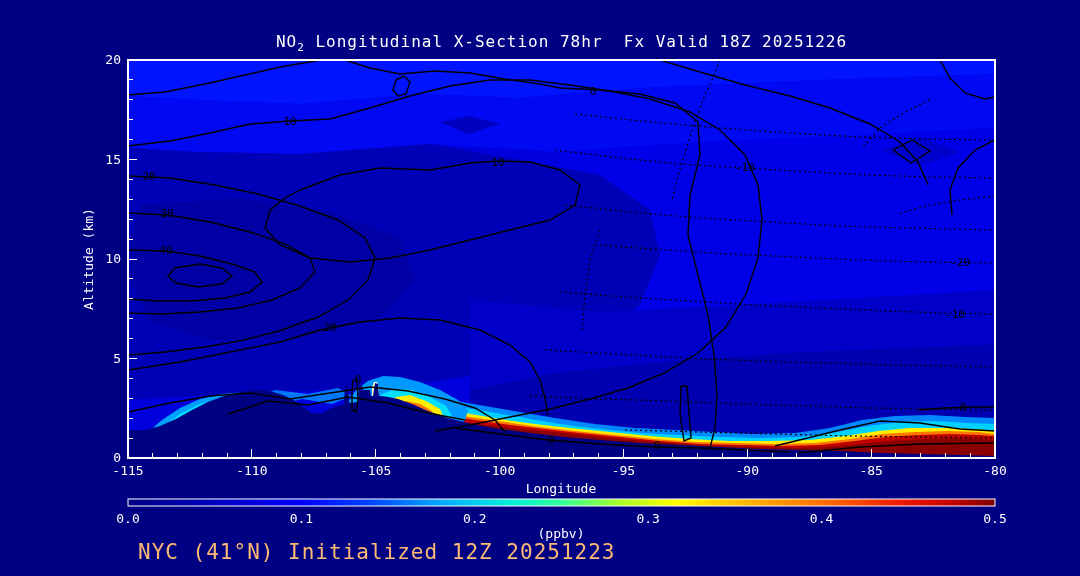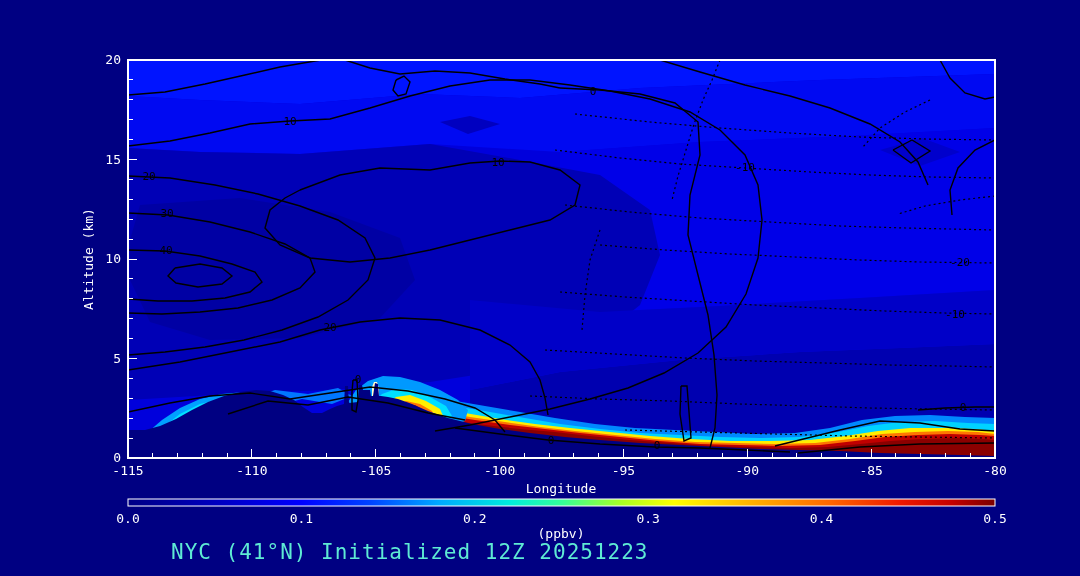--- a/index.html
+++ b/index.html
@@ -2,21 +2,21 @@
 <html><head>
 <meta charset="utf-8">
 <style>
   html,body{margin:0;padding:0;background:#000082;}
   .canvas{position:relative;width:1080px;height:576px;background:#000082;overflow:hidden;
           font-family:"DejaVu Sans Mono","Liberation Mono",monospace;}
   svg{position:absolute;left:0;top:0;}
   .title{position:absolute;left:128px;top:32px;width:867px;text-align:center;color:#ffffff;
          font-size:16px;letter-spacing:1px;white-space:pre;}
   .title sub{font-size:11px;}
-  .footer{position:absolute;left:138px;top:540px;color:#5eead4;font-size:21px;letter-spacing:1px;white-space:pre;margin-left:33px;}
+  .footer{position:absolute;left:138px;top:540px;color:#fdba74;font-size:21px;letter-spacing:1px;white-space:pre;}
   text{font-family:"DejaVu Sans Mono","Liberation Mono",monospace;}
 </style>
 </head>
 <body>
 
 <div class="canvas">
   <svg id="plot-svg" width="1080" height="576" viewBox="0 0 1080 576">
     <defs>
       <clipPath id="plot-clip">
           <rect id="clip-rect" x="128" y="60" width="867" height="398"></rect>
@@ -205,15 +205,16 @@
         <text x="128" y="523" text-anchor="middle" font-size="13" fill="#ffffff">0.0</text>
         <text x="301.4" y="523" text-anchor="middle" font-size="13" fill="#ffffff">0.1</text>
         <text x="474.8" y="523" text-anchor="middle" font-size="13" fill="#ffffff">0.2</text>
         <text x="648.2" y="523" text-anchor="middle" font-size="13" fill="#ffffff">0.3</text>
         <text x="821.6" y="523" text-anchor="middle" font-size="13" fill="#ffffff">0.4</text>
         <text x="995" y="523" text-anchor="middle" font-size="13" fill="#ffffff">0.5</text>
       </g>
     <text id="cbar-unit" x="561" y="538" text-anchor="middle" font-size="13" fill="#ffffff">(ppbv)</text>
   </svg>
 
+  <div class="title"><span>NO</span><sub>2</sub><span> Longitudinal X-Section 78hr  Fx Valid 18Z 20251226</span></div>
 
   <div class="footer">NYC (41°N) Initialized 12Z 20251223</div>
 </div>
 
 </body></html>

